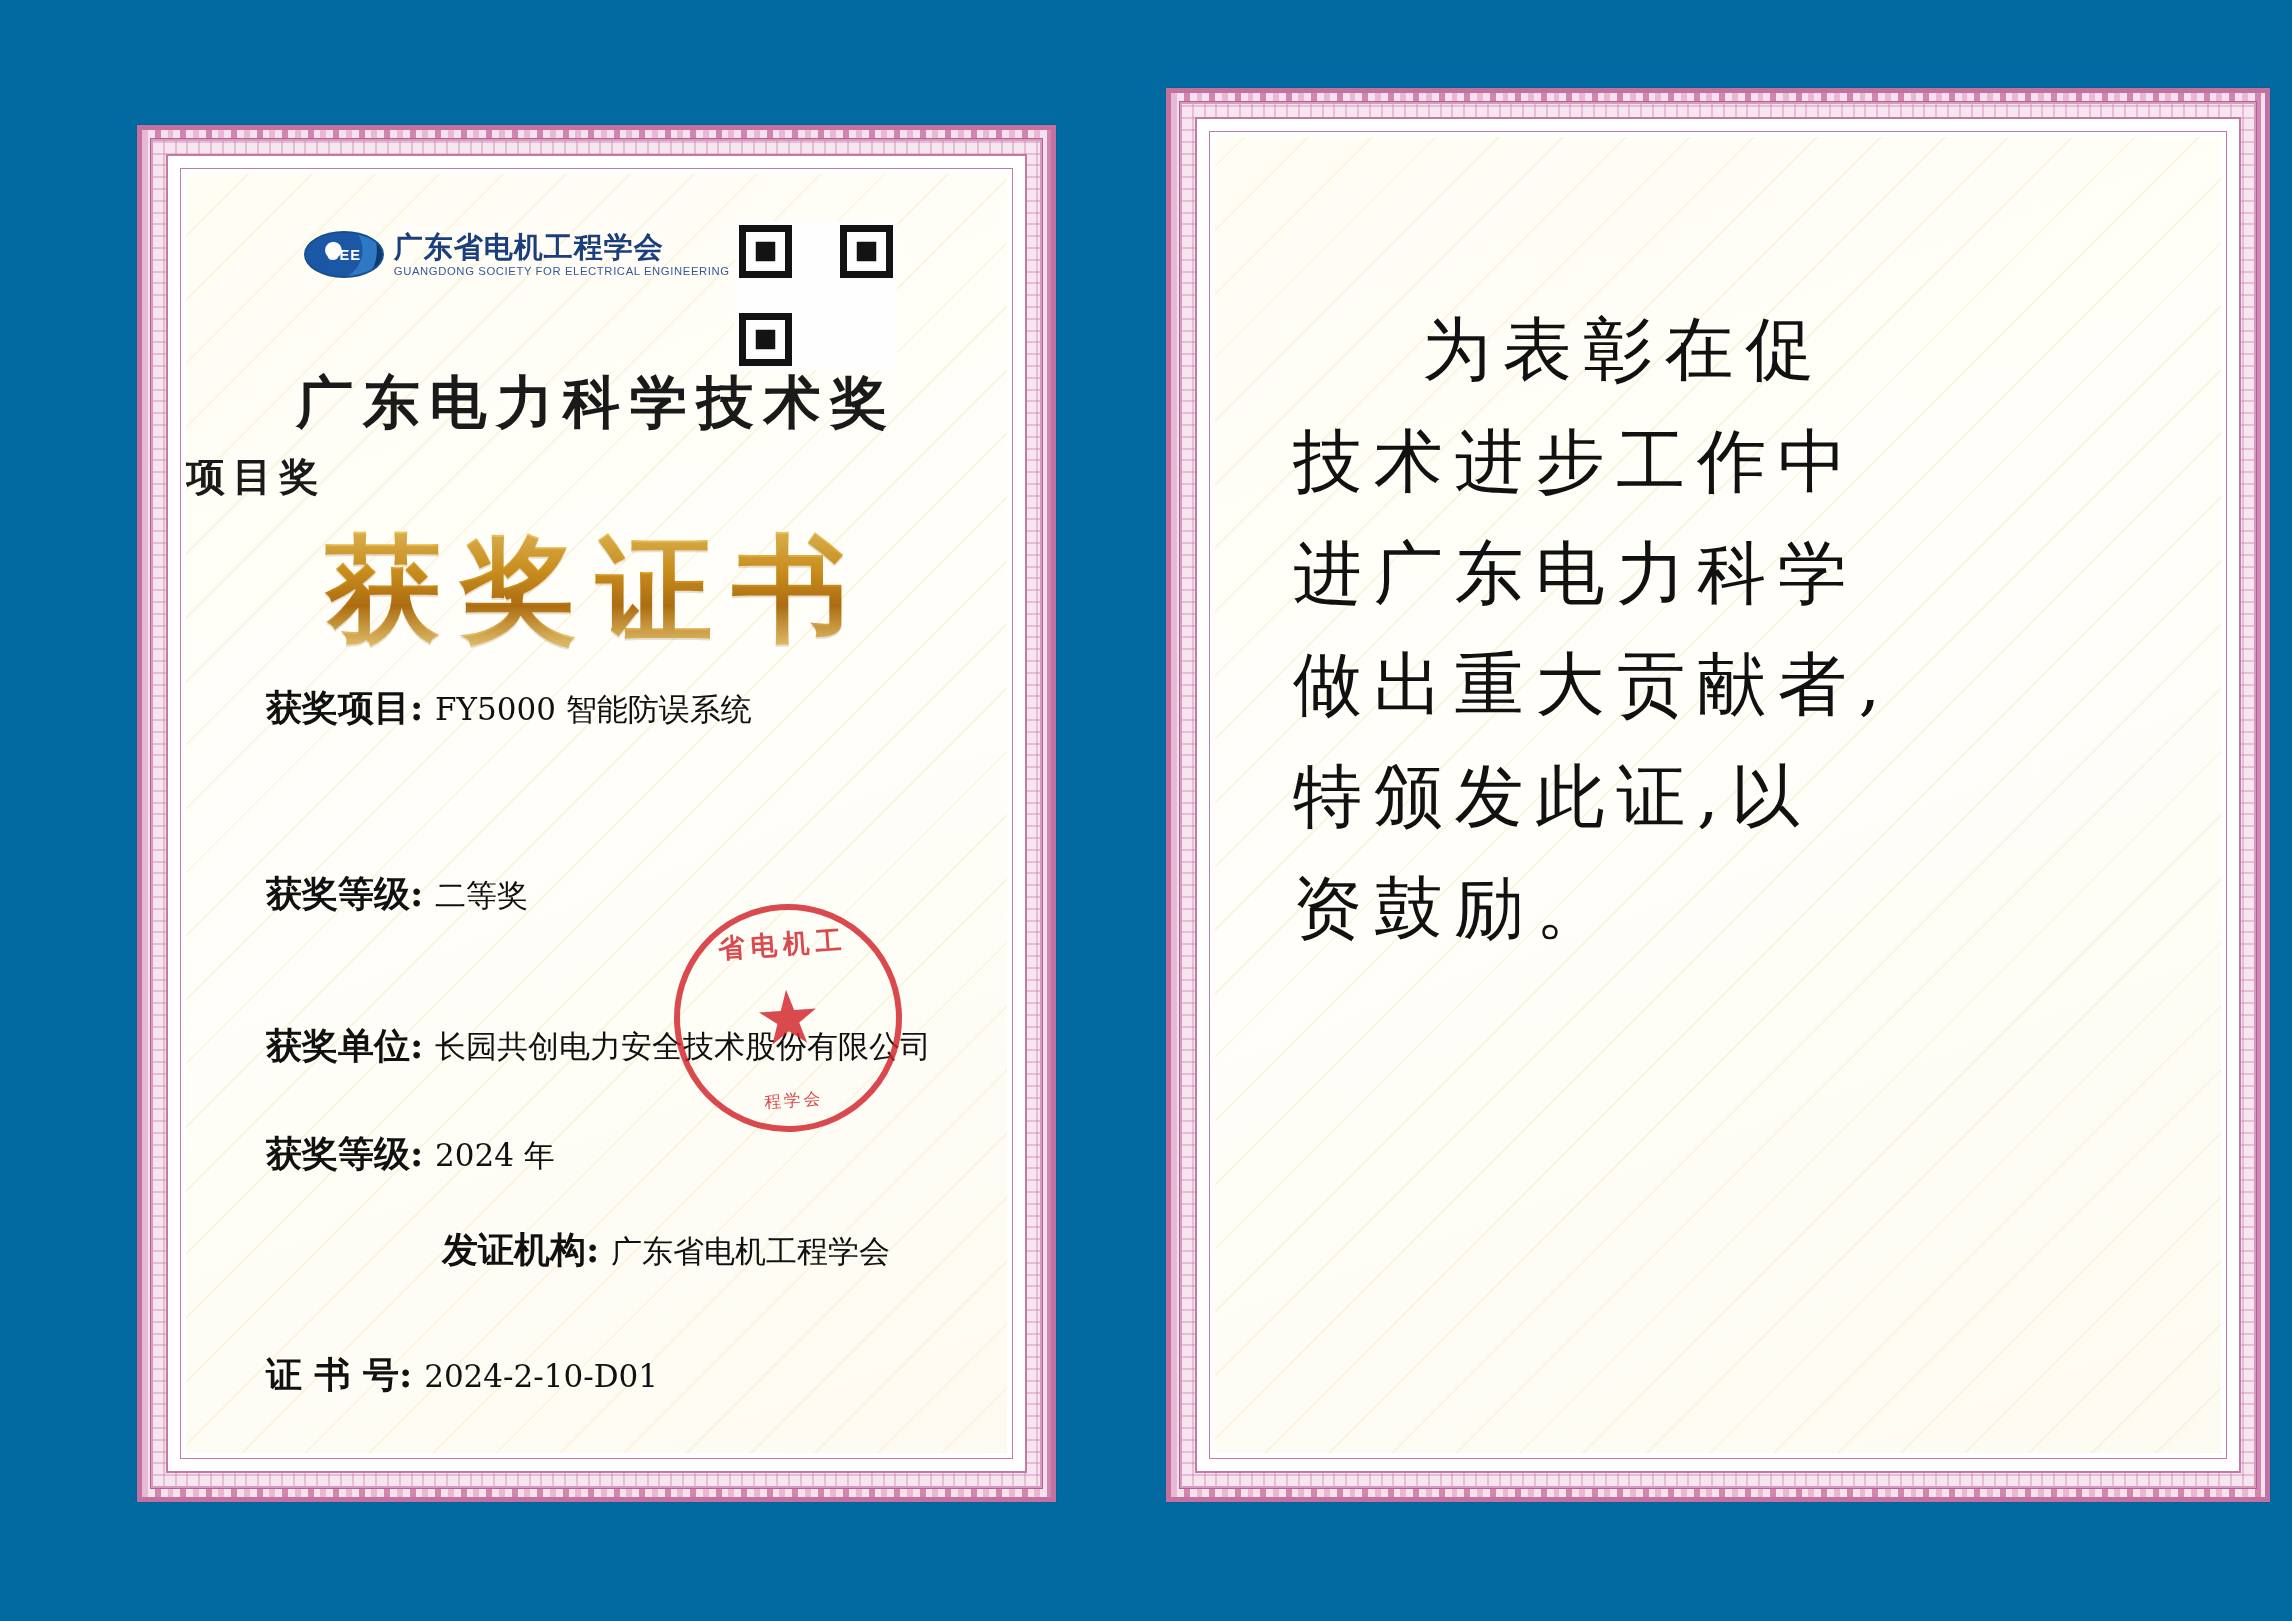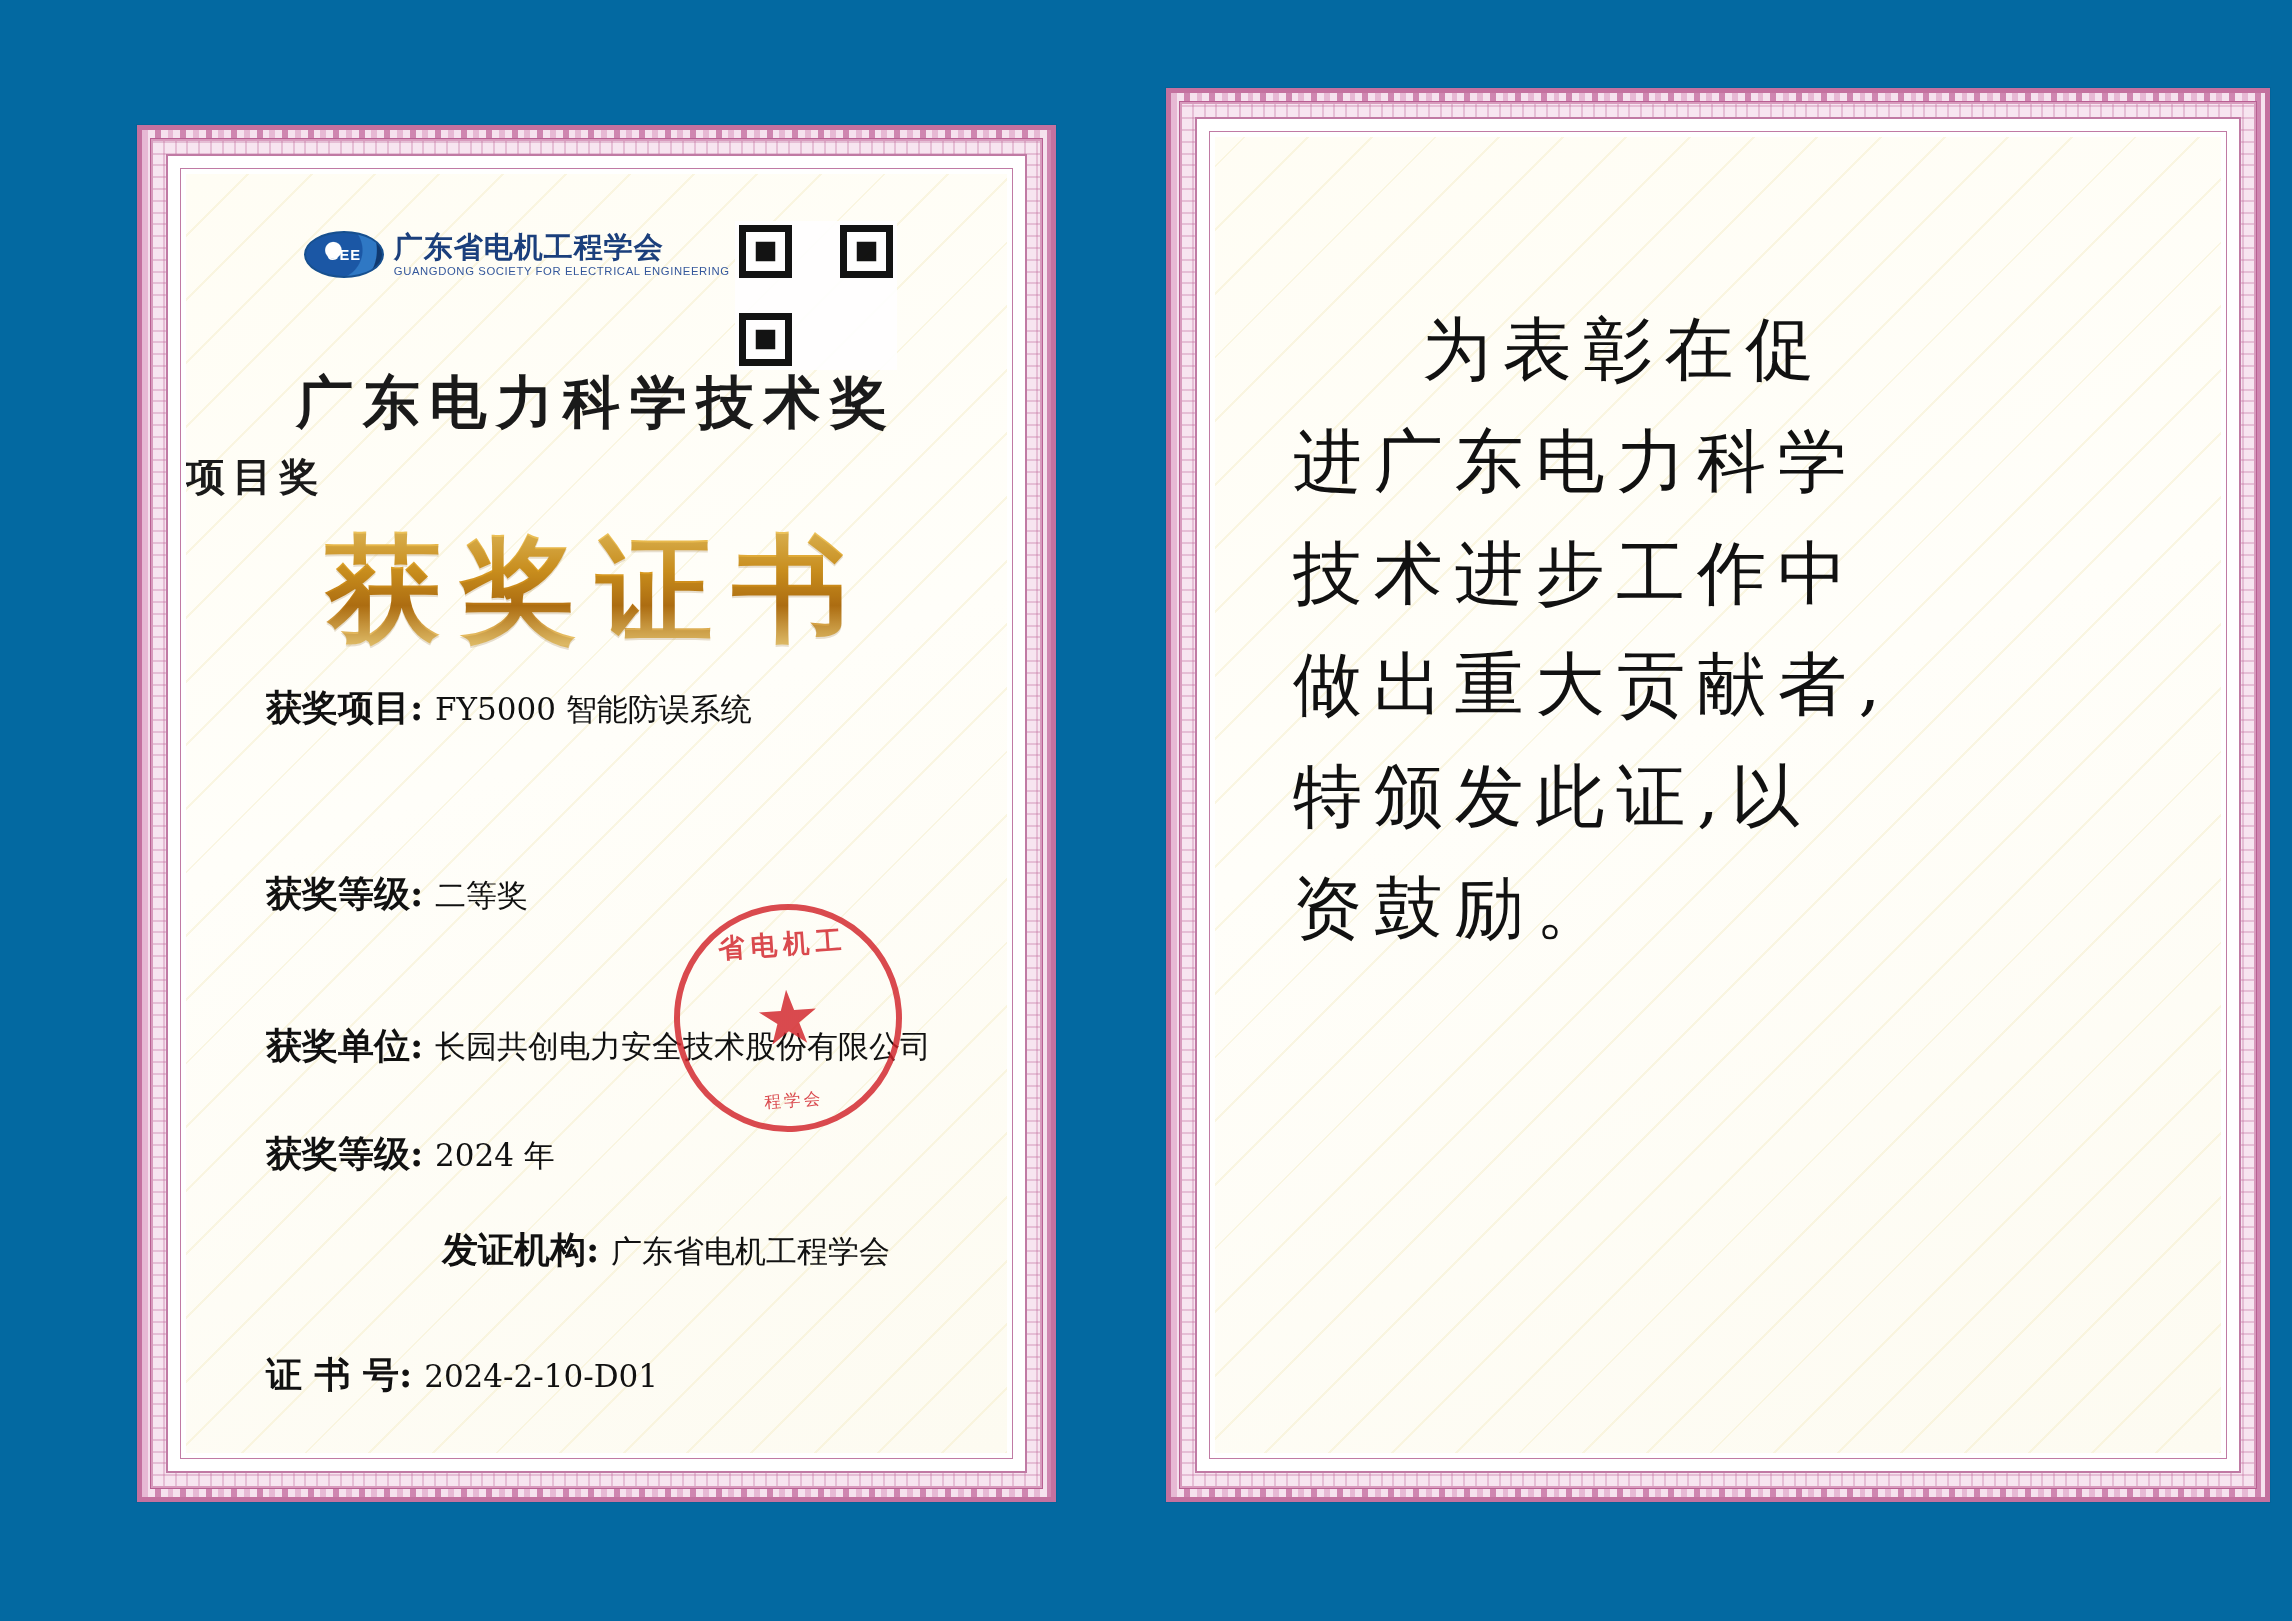--- a/index.html
+++ b/index.html
@@ -379,22 +379,22 @@
 
   <div class="cert" id="cert-right">
     <div class="border-outer"></div>
     <div class="border-scroll"></div>
     <div class="border-inner-band"></div>
     <div class="border-hairline"></div>
 
     <div class="paper">
       <div class="citation">
         <div class="line indent">为表彰在促</div>
+        <div class="line">技术进步工作中</div>
         <div class="line">进广东电力科学</div>
-        <div class="line">技术进步工作中</div>
         <div class="line">做出重大贡献者,</div>
         <div class="line">特颁发此证,以</div>
         <div class="line">资鼓励。</div>
       </div>
     </div>
   </div>
 
 </div>
 
 

